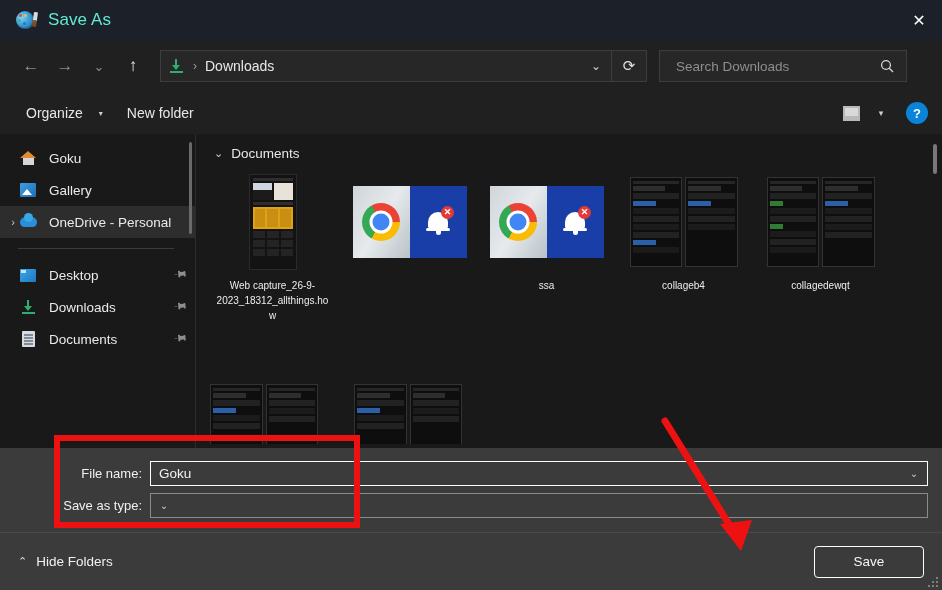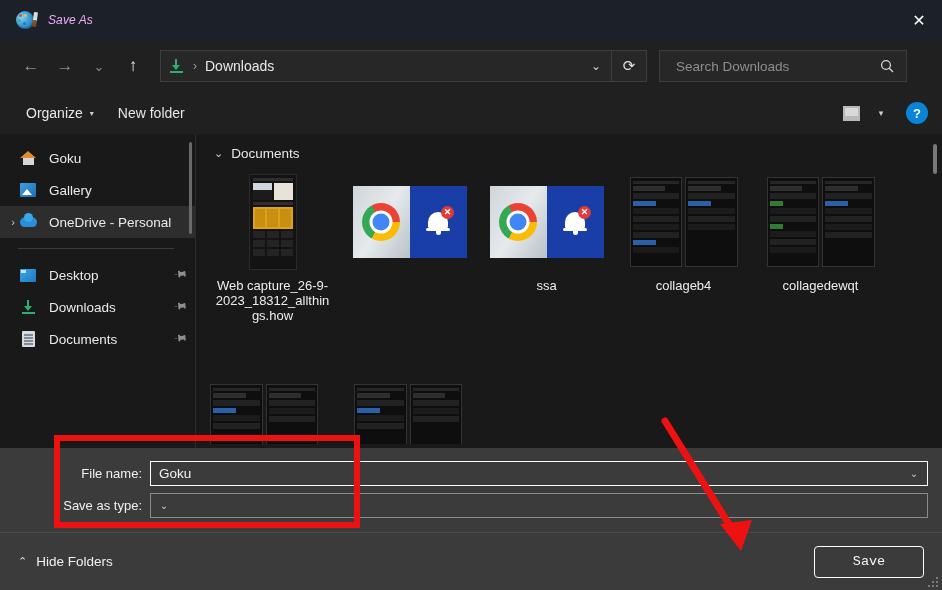--- a/index.html
+++ b/index.html
@@ -37,21 +37,21 @@
   .pd1 { background:#e0484a; top:4px; left:3px; }
   .pd2 { background:#f0c030; top:4px; left:8px; }
   .pd3 { background:#49b85c; top:9px; left:2px; }
   .pd4 { background:#2f6fd0; top:12px; left:7px; }
   .brush {
     position: absolute; width: 4px; height: 15px; right: -1px; top: 2px;
     background: linear-gradient(180deg,#d9dde3 0%, #d9dde3 55%, #8a5a32 56%, #6d4421 100%);
     transform: rotate(8deg); border-radius: 1px;
   }
   .title-text {
-    color: #f0abfc; font-size: 12px; letter-spacing: .1px; font-style: italic;
+    color: #5eead4; font-size: 17px; letter-spacing: .1px;
   }
   .close-btn {
     position: absolute; right: 0; top: 0; width: 46px; height: 40px;
     display: flex; align-items: center; justify-content: center;
     color: #ffffff; font-size: 16px; font-weight: 300;
   }
 
   
   .navbar {
     height: 52px; flex: 0 0 52px;
@@ -119,21 +119,21 @@
   }
 
   
   .toolbar {
     height: 42px; flex: 0 0 42px;
     background: #202020;
     display: flex; align-items: center; padding: 0 14px;
   }
   .tb-btn {
     color: #e6e6e6; font-size: 14px; padding: 6px 12px;
-    display: flex; align-items: center; gap: 7px;
+    display: flex; align-items: center; gap: 16px;
   }
   .tb-caret { font-size: 8px; color: #cfcfcf; }
   .tb-right { margin-left: auto; display: flex; align-items: center; gap: 2px; }
   .view-icon-btn {
     width: 34px; height: 30px; display: flex; align-items: center; justify-content: center;
   }
   .view-sq {
     width: 17px; height: 15px; border: 2px solid #b9b9b9; background: #d9d9d9;
     position: relative;
   }
@@ -214,21 +214,21 @@
     display: flex; flex-wrap: wrap; gap: 4px 12px;
   }
   .tile {
     width: 125px; display: flex; flex-direction: column; align-items: center;
     padding: 6px 2px;
   }
   .thumb-wrap {
     height: 98px; display: flex; align-items: center; justify-content: center; width: 100%;
   }
   .tile-name {
-    color: #ededed; font-size: 13px; text-align: center; line-height: 15px;
+    color: #ededed; font-size: 10px; text-align: center; line-height: 15px;
     margin-top: 7px; width: 118px; word-wrap: break-word;
   }
   
   .thumb-webcap {
     width: 48px; height: 96px; background: #131313; border: 1px solid #2a2a2a;
     display: flex; flex-direction: column; gap: 2px; padding: 3px;
   }
   .wc-bar { height: 3px; background: #2e2e2e; }
   .wc-imgrow { display: flex; gap: 2px; height: 17px; }
   .wc-img1 { flex: 1; background: linear-gradient(180deg,#cfd6e0 40%, #1b1b1b 41%); }
@@ -333,21 +333,21 @@
     color: #f0f0f0; font-size: 13.5px;
   }
   .hf-chev { font-size: 11px; color: #dcdcdc; }
   .footer-btns { margin-left: auto; display: flex; gap: 16px; }
   .btn {
     width: 110px; height: 32px; border-radius: 4px;
     background: #3b3b3b; border: 1px solid #7a7a7a;
     color: #f5f5f5; font-size: 13.5px;
     display: flex; align-items: center; justify-content: center;
   }
-  .btn.primary { border: 1.5px solid #ffffff; font-family: Liberation Mono, monospace; }
+  .btn.primary { border: 1.5px solid #ffffff; }
   .grip {
     position: absolute; right: 4px; bottom: 3px; width: 12px; height: 12px;
     opacity: .55;
   }
   .grip i { position:absolute; width:2px; height:2px; background:#b5b5b5; display:block; }
 
   
   .anno-box {
     position: absolute; left: 54px; top: 435px; width: 306px; height: 93px;
     border: 6px solid #ee1111; pointer-events: none; z-index: 40;

